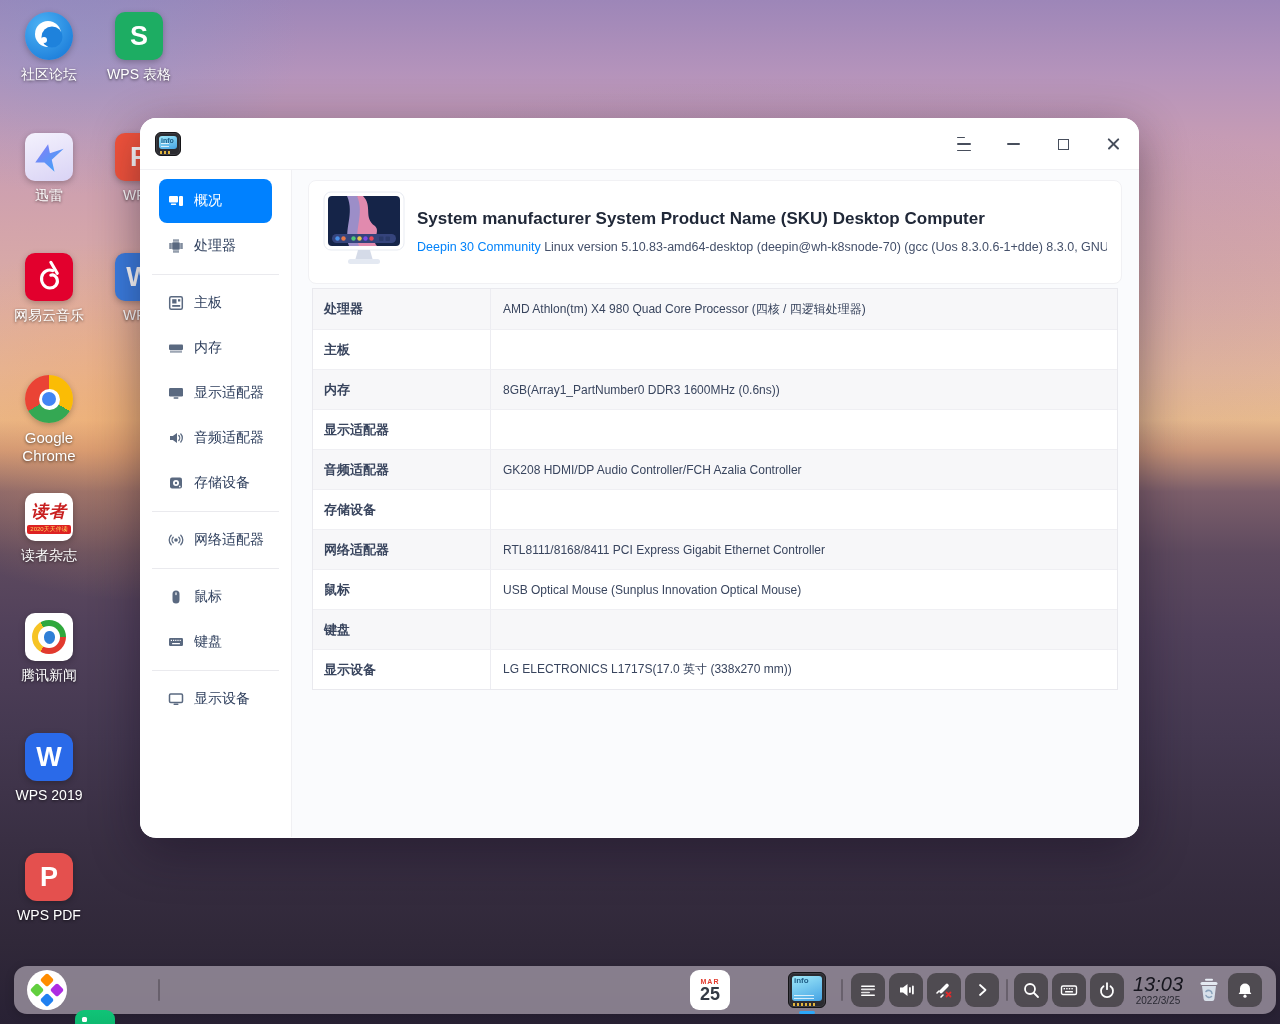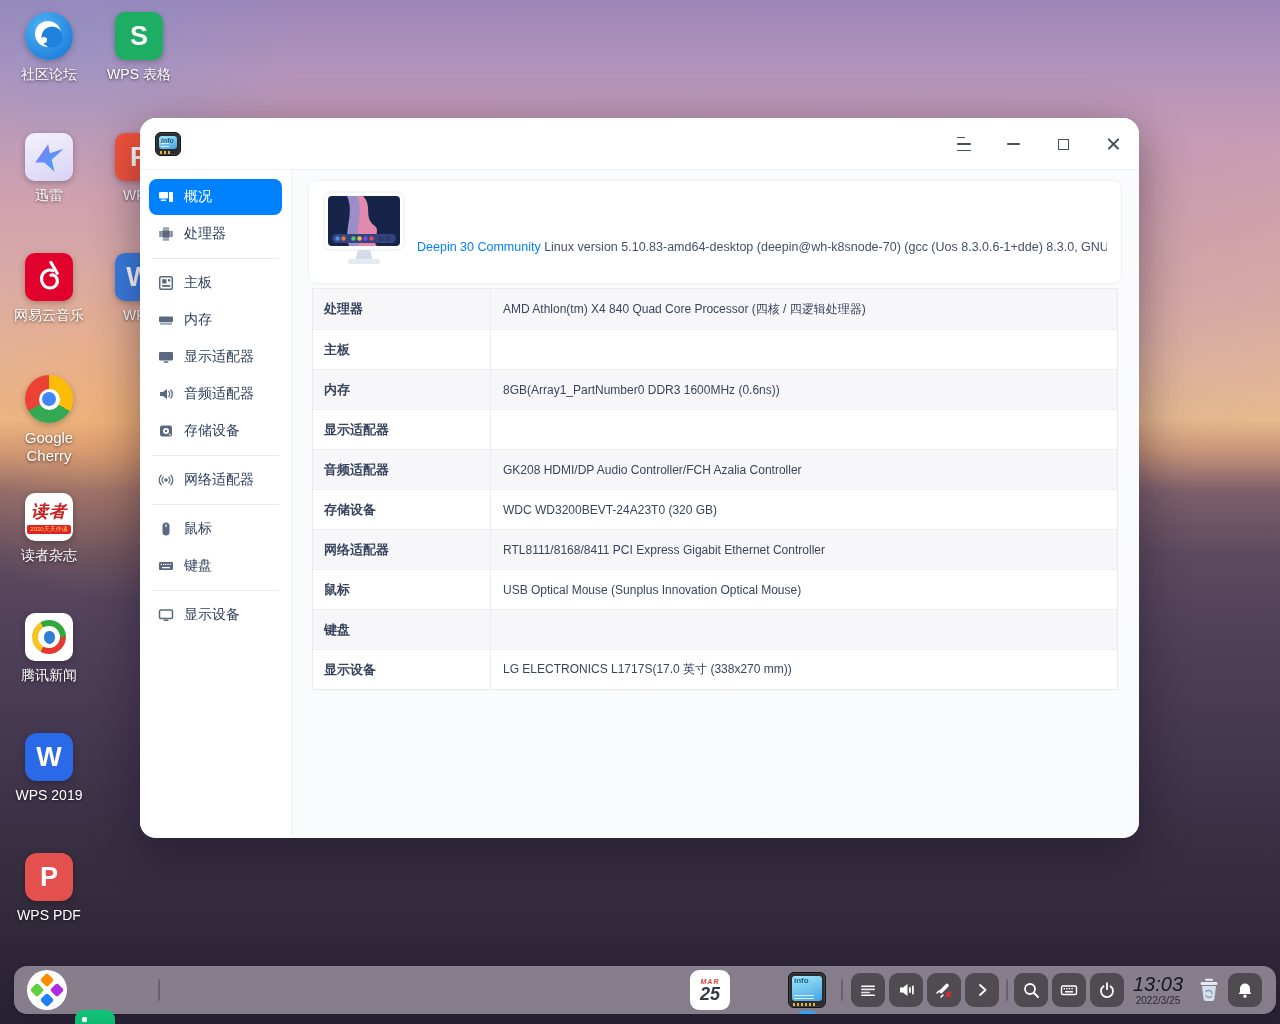--- a/index.html
+++ b/index.html
@@ -53,21 +53,21 @@
   .chip .scr { position:absolute; left:3px; right:3px; top:3px; bottom:6px; border-radius:3px;
                background:linear-gradient(160deg,#9fe9f9,#45a3e4); color:#1d5c86; overflow:hidden; }
   .chip .scr .info-t { display:block; font-size:7px; line-height:1.1; padding:1px 0 0 2px; font-weight:bold; }
   .chip .scr::after { content:""; position:absolute; left:2px; right:8px; bottom:2px; height:6px;
                background:repeating-linear-gradient(0deg,rgba(255,255,255,.75) 0 1px,transparent 1px 3px); }
   .chip .pins { position:absolute; left:4px; right:10px; bottom:1px; height:3px;
                background:repeating-linear-gradient(90deg,#e2b53e 0 2px,transparent 2px 4px); }
 
   .win-body { display:flex; height:667px; }
   .sidebar { width:152px; background:#fff; border-right:1px solid #f0f0f3; padding-top:8px; }
-  .side-item { display:flex; align-items:center; gap:10px; height:36px; margin:1px 9px; padding-left:9px;
+  .side-item { display:flex; align-items:center; gap:10px; height:44px; margin:1px 19px; padding-left:9px;
                border-radius:8px; font-size:14px; color:#30405e; cursor:pointer; }
   .side-item svg { width:16px; height:16px; color:#5a6980; flex:0 0 16px; }
   .side-item.selected { background:#0081ff; color:#fff; }
   .side-item.selected svg { color:#fff; }
   .side-div { height:1px; background:#eaeaee; margin:6px 12px; }
 
   .content { flex:1; background:#fafbfd; position:relative; }
   .card { position:absolute; left:16px; top:10px; width:814px; height:104px; background:#fff;
           border-radius:8px; border:1px solid #f1f1f4; }
   .card .mon { position:absolute; left:10px; top:9px; }
@@ -95,21 +95,21 @@
   .dock-sep { position:absolute; top:13px; width:2px; height:22px; background:rgba(78,72,82,.55); border-radius:1px; }
   .launcher { background:#fff; border-radius:50%; position:relative; }
   .launcher i { position:absolute; width:10px; height:10px; border-radius:2px; transform:rotate(45deg); }
   .launcher i.o { left:15px; top:5px;  background:#ff8c00; }
   .launcher i.g { left:5px;  top:15px; background:#62cf3f; }
   .launcher i.p { left:25px; top:15px; background:#ae2ce2; }
   .launcher i.b { left:15px; top:25px; background:#2080f0; }
   .mtask { background:linear-gradient(180deg,#10c477,#0aa864); position:relative; }
   .mtask i { position:absolute; background:#fff; border-radius:1.5px; }
   .mtask .s1 { left:7px; top:7px; width:5px; height:5px; }
-  .cal { background:#fff; flex-direction:column; display:flex; align-items:center; justify-content:center;font-style:italic; }
+  .cal { background:#fff; flex-direction:column; display:flex; align-items:center; justify-content:center; }
   .cal .mon-t { font-size:7px; font-weight:bold; color:#e23a2e; letter-spacing:1px; line-height:1; margin-top:2px; }
   .cal .day-t { font-size:18px; font-weight:bold; color:#333a45; line-height:1.1; }
   .active-dot { position:absolute; top:45px; width:16px; height:3px; border-radius:1.5px; background:#2ca7f8; }
   .clockbox { position:absolute; left:1108px; top:7px; width:72px; text-align:center; color:#16161e; cursor:default; }
   .clock-time { font-size:20px; line-height:1.1;font-style:italic; }
   .clock-date { font-size:10px; line-height:1.2; color:#2a2a33; }
   .trash { position:absolute; top:7px; width:34px; height:34px; display:flex; align-items:center; justify-content:center; cursor:pointer; }
 </style>
 </head>
 <body>
@@ -172,21 +172,21 @@
     </div>
     <div class="di-label">WPS</div>
   </div>
 
   <div class="dwrap" style="left:9px;top:375px">
     <div class="di di-chrome">
       <div class="chrome-white">
           <div class="chrome-blue"></div>
         </div>
     </div>
-    <div class="di-label" style="font-size:15px">Google Cherry</div>
+    <div class="di-label" style="font-size:15px">Google Chrome</div>
   </div>
 
   <div class="dwrap" style="left:9px;top:613px">
     <div class="di di-tencent">
       <div class="tn-ring">
           <div class="tn-hole">
             <div class="tn-penguin"></div>
           </div>
         </div>
     </div>
@@ -351,45 +351,45 @@
               <circle cx="24.5" cy="48.5" r="2.2" fill="#e8784a"></circle>
             <circle cx="34.5" cy="48.5" r="2.2" fill="#50c878"></circle>
               <circle cx="40.5" cy="48.5" r="2.2" fill="#e8c84a"></circle>
             <circle cx="46.5" cy="48.5" r="2.2" fill="#7a4ae8"></circle>
               <circle cx="52.5" cy="48.5" r="2.2" fill="#e84a5a"></circle>
             <rect x="60" y="46.5" width="4.5" height="4.5" rx="1" fill="#2a3a6a"></rect>
               <rect x="66.5" y="46.5" width="4.5" height="4.5" rx="1" fill="#2a3a6a"></rect>
             <path d="M39 60 h12 l2.5 9 h-17 Z" fill="#d5dbe8"></path>
             <rect x="29" y="69" width="32" height="5" rx="2.5" fill="#e4e9f2"></rect>
           </svg>
+          <div class="ov-title">System manufacturer System Product Name (SKU) Desktop Computer</div>
           <div class="ov-sub"><span class="ov-link">Deepin 30 Community</span><span> Linux version 5.10.83-amd64-desktop (deepin@wh-k8snode-70) (gcc (Uos 8.3.0.6-1+dde) 8.3.0, GNU ld ⋯</span></div>
         </div>
 
         <div class="spec-table">
           <div class="spec-row odd">
               <div class="spec-label">处理器</div>
-              <div class="spec-value">AMD Athlon(tm) X4 840 Quad Core Processor (四核 / 四逻辑处理器)</div>
+              <div class="spec-value">AMD Athlon(tm) X4 980 Quad Core Processor (四核 / 四逻辑处理器)</div>
             </div>
           <div class="spec-row">
               <div class="spec-label">主板</div>
             </div>
           <div class="spec-row odd">
               <div class="spec-label">内存</div>
               <div class="spec-value">8GB(Array1_PartNumber0 DDR3 1600MHz (0.6ns))</div>
             </div>
           <div class="spec-row">
               <div class="spec-label">显示适配器</div>
             </div>
           <div class="spec-row odd">
               <div class="spec-label">音频适配器</div>
               <div class="spec-value">GK208 HDMI/DP Audio Controller/FCH Azalia Controller</div>
             </div>
           <div class="spec-row">
               <div class="spec-label">存储设备</div>
-              <div class="spec-value">WDC WD3200BEVT-24A23T0 (320 GB)</div>
             </div>
           <div class="spec-row odd">
               <div class="spec-label">网络适配器</div>
               <div class="spec-value">RTL8111/8168/8411 PCI Express Gigabit Ethernet Controller</div>
             </div>
           <div class="spec-row">
               <div class="spec-label">鼠标</div>
               <div class="spec-value">USB Optical Mouse (Sunplus Innovation Optical Mouse)</div>
             </div>
           <div class="spec-row odd">

